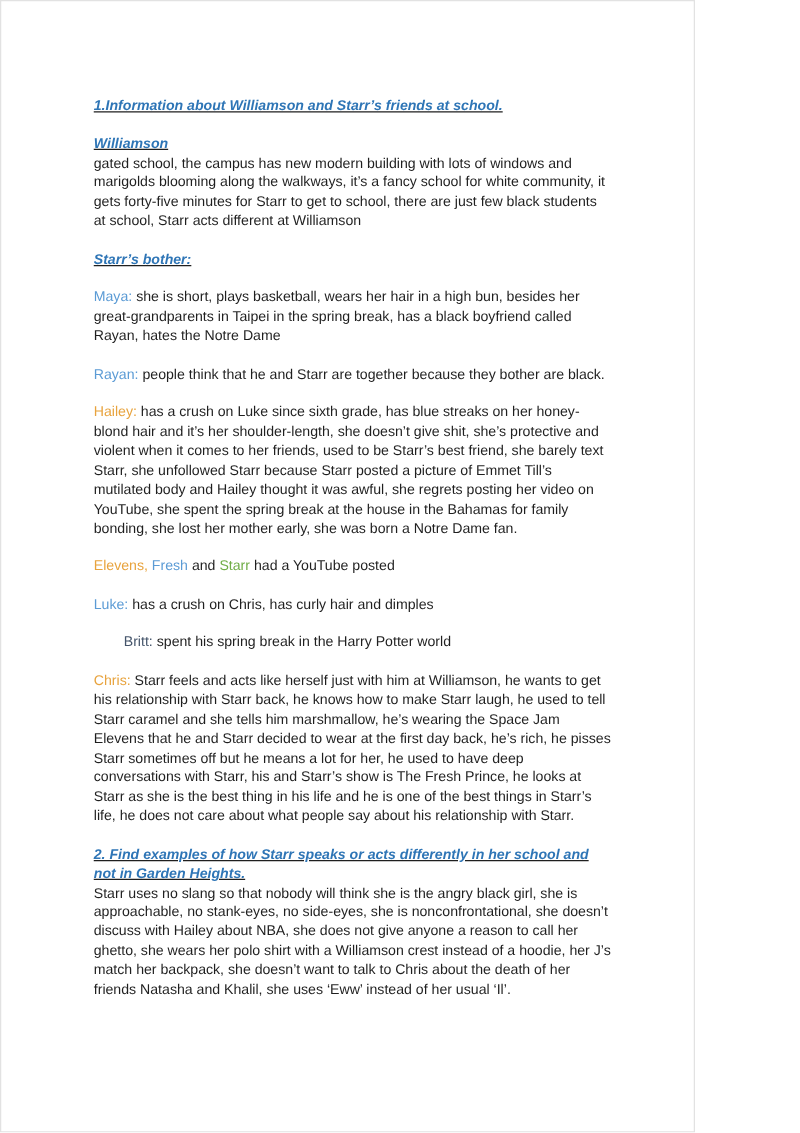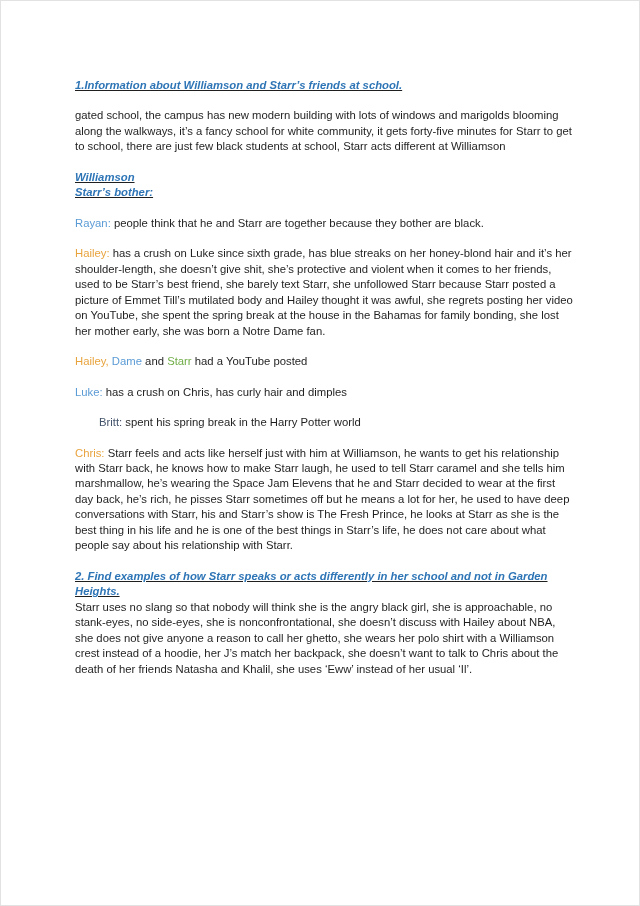--- a/index.html
+++ b/index.html
@@ -1,21 +1,21 @@
 <!DOCTYPE html>
 <html><head>
 <meta charset="utf-8">
 <style>
   * { margin: 0; padding: 0; box-sizing: border-box; }
   html, body { background: #ffffff; }
   body { width: 640px; }
 
   .page {
     position: relative;
-    width: 640px;
+    width: 556px;
     height: 906px;
     background: #ffffff;
     border: 1px solid #e2e2e2;
     padding: 77px 66px 20px 74px;
     font-family: "Liberation Sans", "DejaVu Sans", sans-serif;
     font-size: 11.3px;
     line-height: 1.37;
     color: #1f1f1f;
     overflow: hidden;
   }
@@ -28,25 +28,26 @@
     font-style: italic;
     text-decoration: underline;
   }
 </style>
 </head>
 <body>
 
 <div class="page">
   <div>
       <div class="block heading"><span style="color: rgb(46, 117, 182);">1.Information about Williamson and Starr’s friends at school.</span></div>
+      <div class="block heading tight"><span style="color: rgb(46, 117, 182);">Williamson</span></div>
       <div class="block paragraph"><span>gated school, the campus has new modern building with lots of windows and marigolds blooming along the walkways, it’s a fancy school for white community, it gets forty-five minutes for Starr to get to school, there are just few black students at school, Starr acts different at Williamson</span></div>
-      <div class="block heading tight"><span style="color: rgb(46, 117, 182);">Williamson</span></div>
       <div class="block heading"><span style="color: rgb(46, 117, 182);">Starr’s bother:</span></div>
+      <div class="block paragraph"><span style="color: rgb(91, 155, 213);">Maya:</span><span> she is short, plays basketball, wears her hair in a high bun, besides her great-grandparents in Taipei in the spring break, has a black boyfriend called Rayan, hates the Notre Dame</span></div>
       <div class="block paragraph"><span style="color: rgb(91, 155, 213);">Rayan:</span><span> people think that he and Starr are together because they bother are black.</span></div>
       <div class="block paragraph"><span style="color: rgb(232, 163, 61);">Hailey:</span><span> has a crush on Luke since sixth grade, has blue streaks on her honey-blond hair and it’s her shoulder-length, she doesn’t give shit, she’s protective and violent when it comes to her friends, used to be Starr’s best friend,  she barely text Starr, she unfollowed Starr because Starr posted a picture of Emmet Till’s mutilated body and Hailey thought it was awful, she regrets posting her video on YouTube, she spent the spring break at the house in the Bahamas for family bonding, she lost her mother early, she was born a Notre Dame fan.</span></div>
-      <div class="block paragraph"><span style="color: rgb(232, 163, 61);">Hailey,</span><span> </span><span style="color: rgb(91, 155, 213);">Dame</span><span> and </span><span style="color: rgb(112, 173, 71);">Starr</span><span> had a YouTube posted</span></div>
+      <div class="block paragraph"><span style="color: rgb(232, 163, 61);">Elevens,</span><span> </span><span style="color: rgb(91, 155, 213);">Fresh</span><span> and </span><span style="color: rgb(112, 173, 71);">Starr</span><span> had a YouTube posted</span></div>
       <div class="block paragraph"><span style="color: rgb(91, 155, 213);">Luke:</span><span> has a crush on Chris, has curly hair and dimples</span></div>
       <div class="block paragraph"><span style="color: rgb(68, 84, 106); padding-left: 24px;">Britt:</span><span> spent his spring break in the Harry Potter world</span></div>
       <div class="block paragraph"><span style="color: rgb(232, 163, 61);">Chris:</span><span> Starr feels and acts like herself just with him at Williamson, he wants to get his relationship with Starr back, he knows how to make Starr laugh, he used to tell Starr caramel and she tells him marshmallow, he’s wearing the Space Jam Elevens that he and Starr decided to wear at the first day back, he’s rich, he pisses Starr sometimes off but he means a lot for her, he used to have  deep conversations with Starr, his and Starr’s show is The Fresh Prince, he looks at Starr as she is the best thing in his life and he is one of the best things in Starr’s life, he does not care about what people say about his relationship with Starr.</span></div>
       <div class="block heading tight"><span style="color: rgb(46, 117, 182);">2. Find examples of how Starr speaks or acts differently in her school and not in Garden Heights.</span></div>
       <div class="block paragraph"><span>Starr uses no slang so that nobody will think she is the angry black girl, she is approachable, no stank-eyes, no side-eyes, she is nonconfrontational, she doesn’t discuss with Hailey about NBA, she does not give anyone a reason to call her ghetto, she wears her polo shirt with a Williamson crest instead of a hoodie, her J’s match her backpack, she doesn’t want to talk to Chris about the death of her friends Natasha and Khalil, she uses ‘Eww’ instead of her usual ‘Il’.</span></div>
     </div>
 </div>
 
 </body></html>

